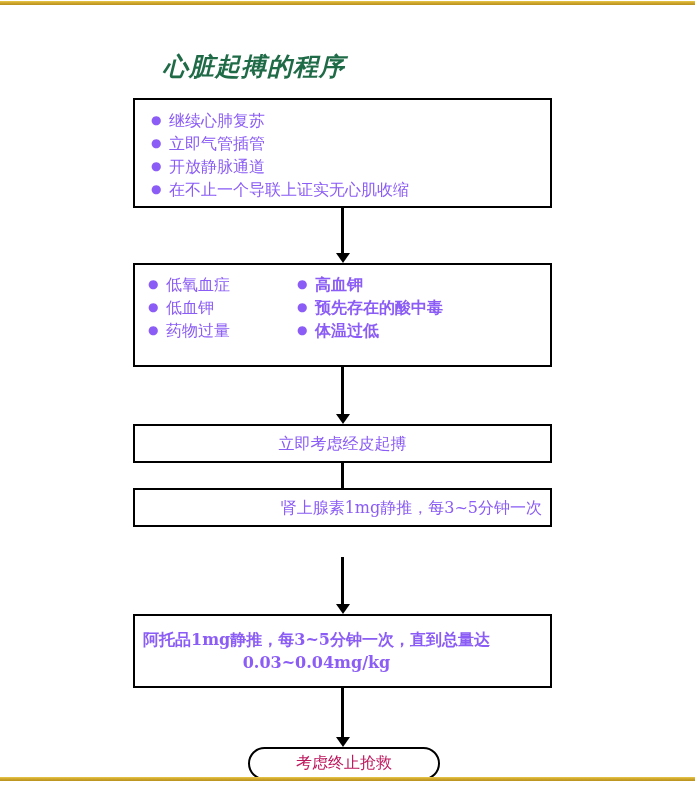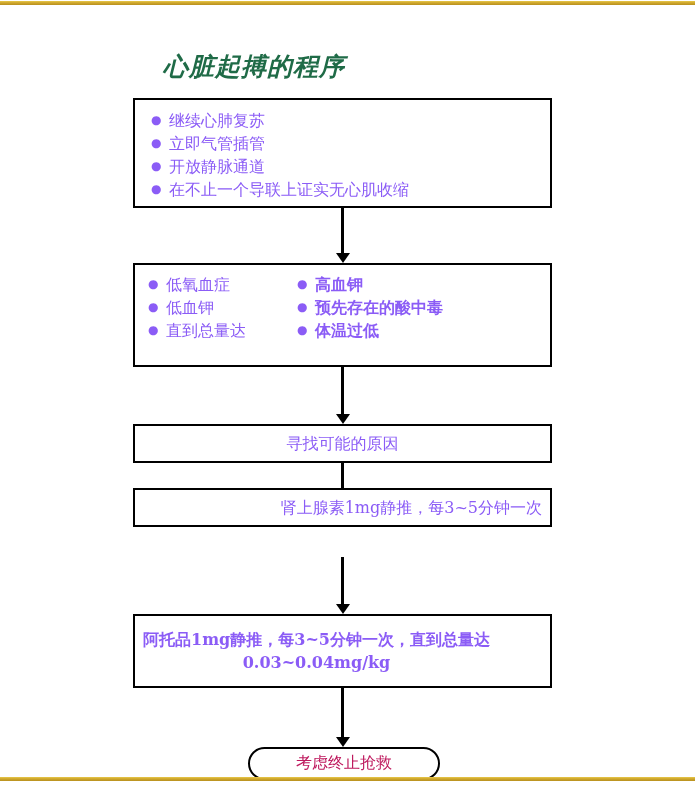--- a/index.html
+++ b/index.html
@@ -188,34 +188,34 @@
     </ul>
   </div>
 
   <div class="arrow a1"></div>
 
   <div class="node n2">
     <div class="cause-cols">
       <ul class="cause-col left">
         <li>低氧血症</li>
         <li>低血钾</li>
-        <li>直到总量达</li>
+        <li>药物过量</li>
       </ul>
       <ul class="cause-col right">
         <li>高血钾</li>
         <li>预先存在的酸中毒</li>
         <li>体温过低</li>
       </ul>
     </div>
   </div>
 
   <div class="arrow a2"></div>
 
   <div class="node n3">
-    <div class="node-text">寻找可能的原因</div>
+    <div class="node-text">立即考虑经皮起搏</div>
   </div>
 
   <div class="arrow a3"></div>
 
   <div class="node n4">
     <div class="node-text">肾上腺素1mg静推，每3~5分钟一次</div>
   </div>
 
   <div class="arrow a4"></div>
 

